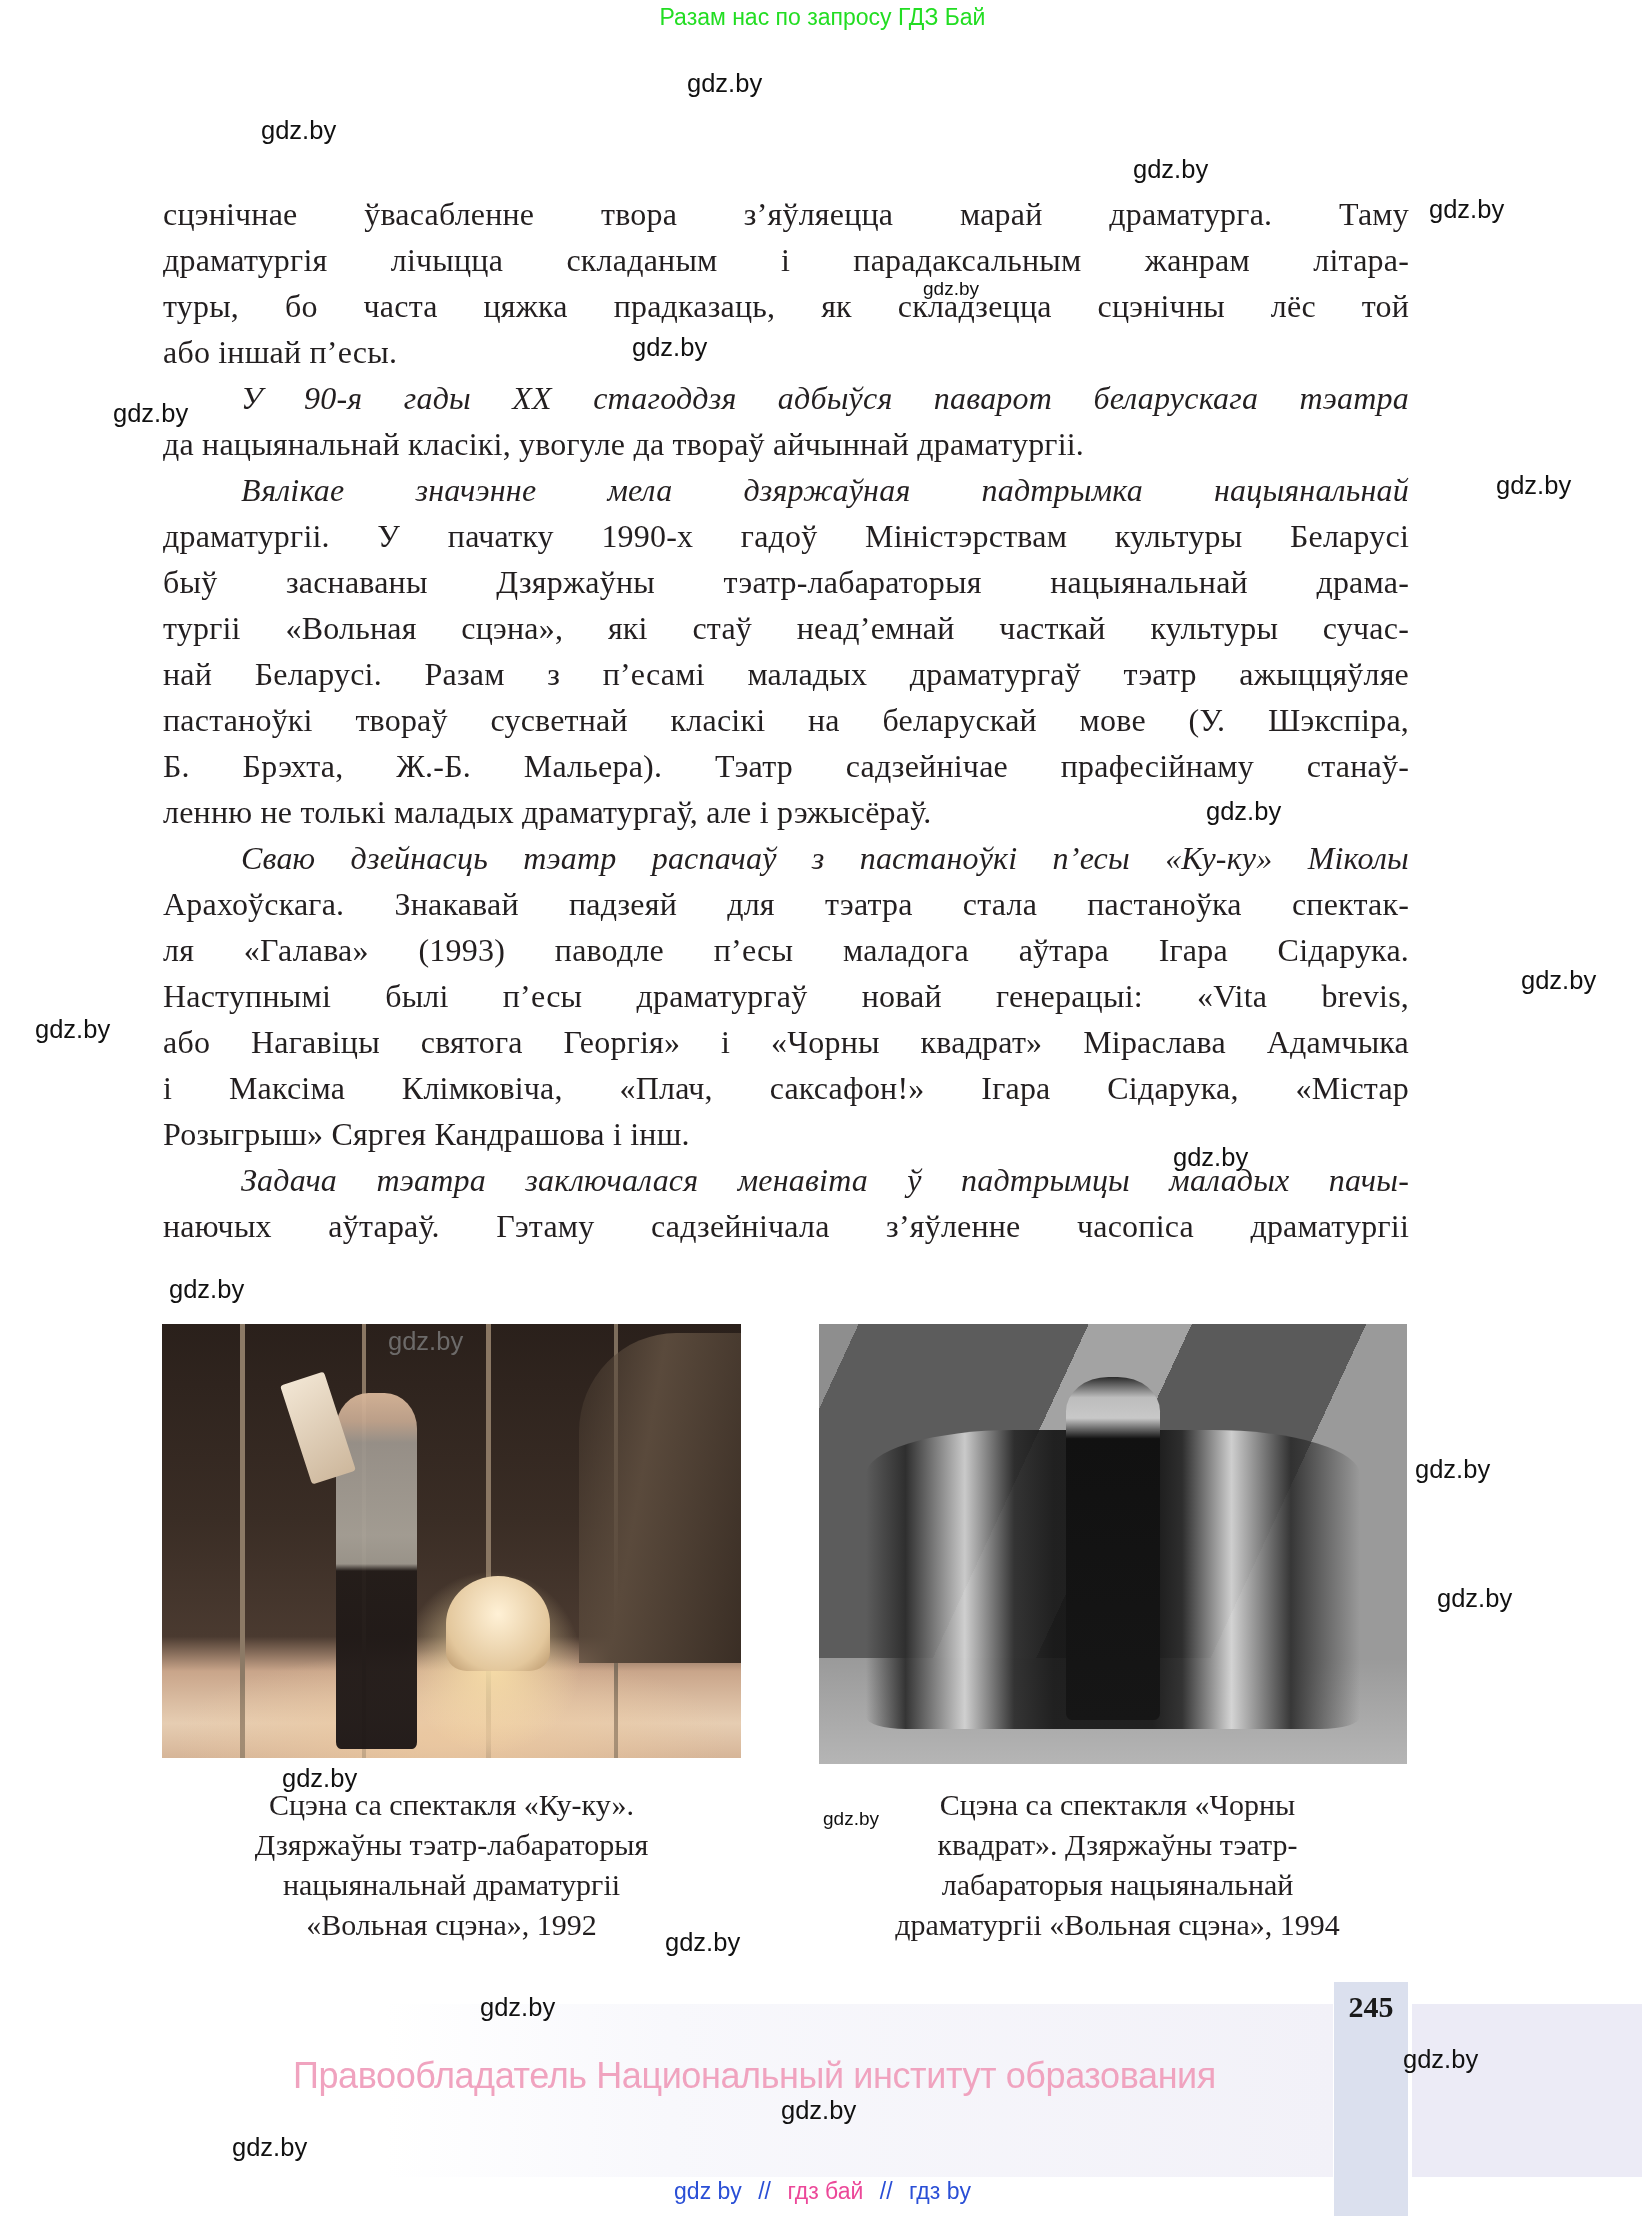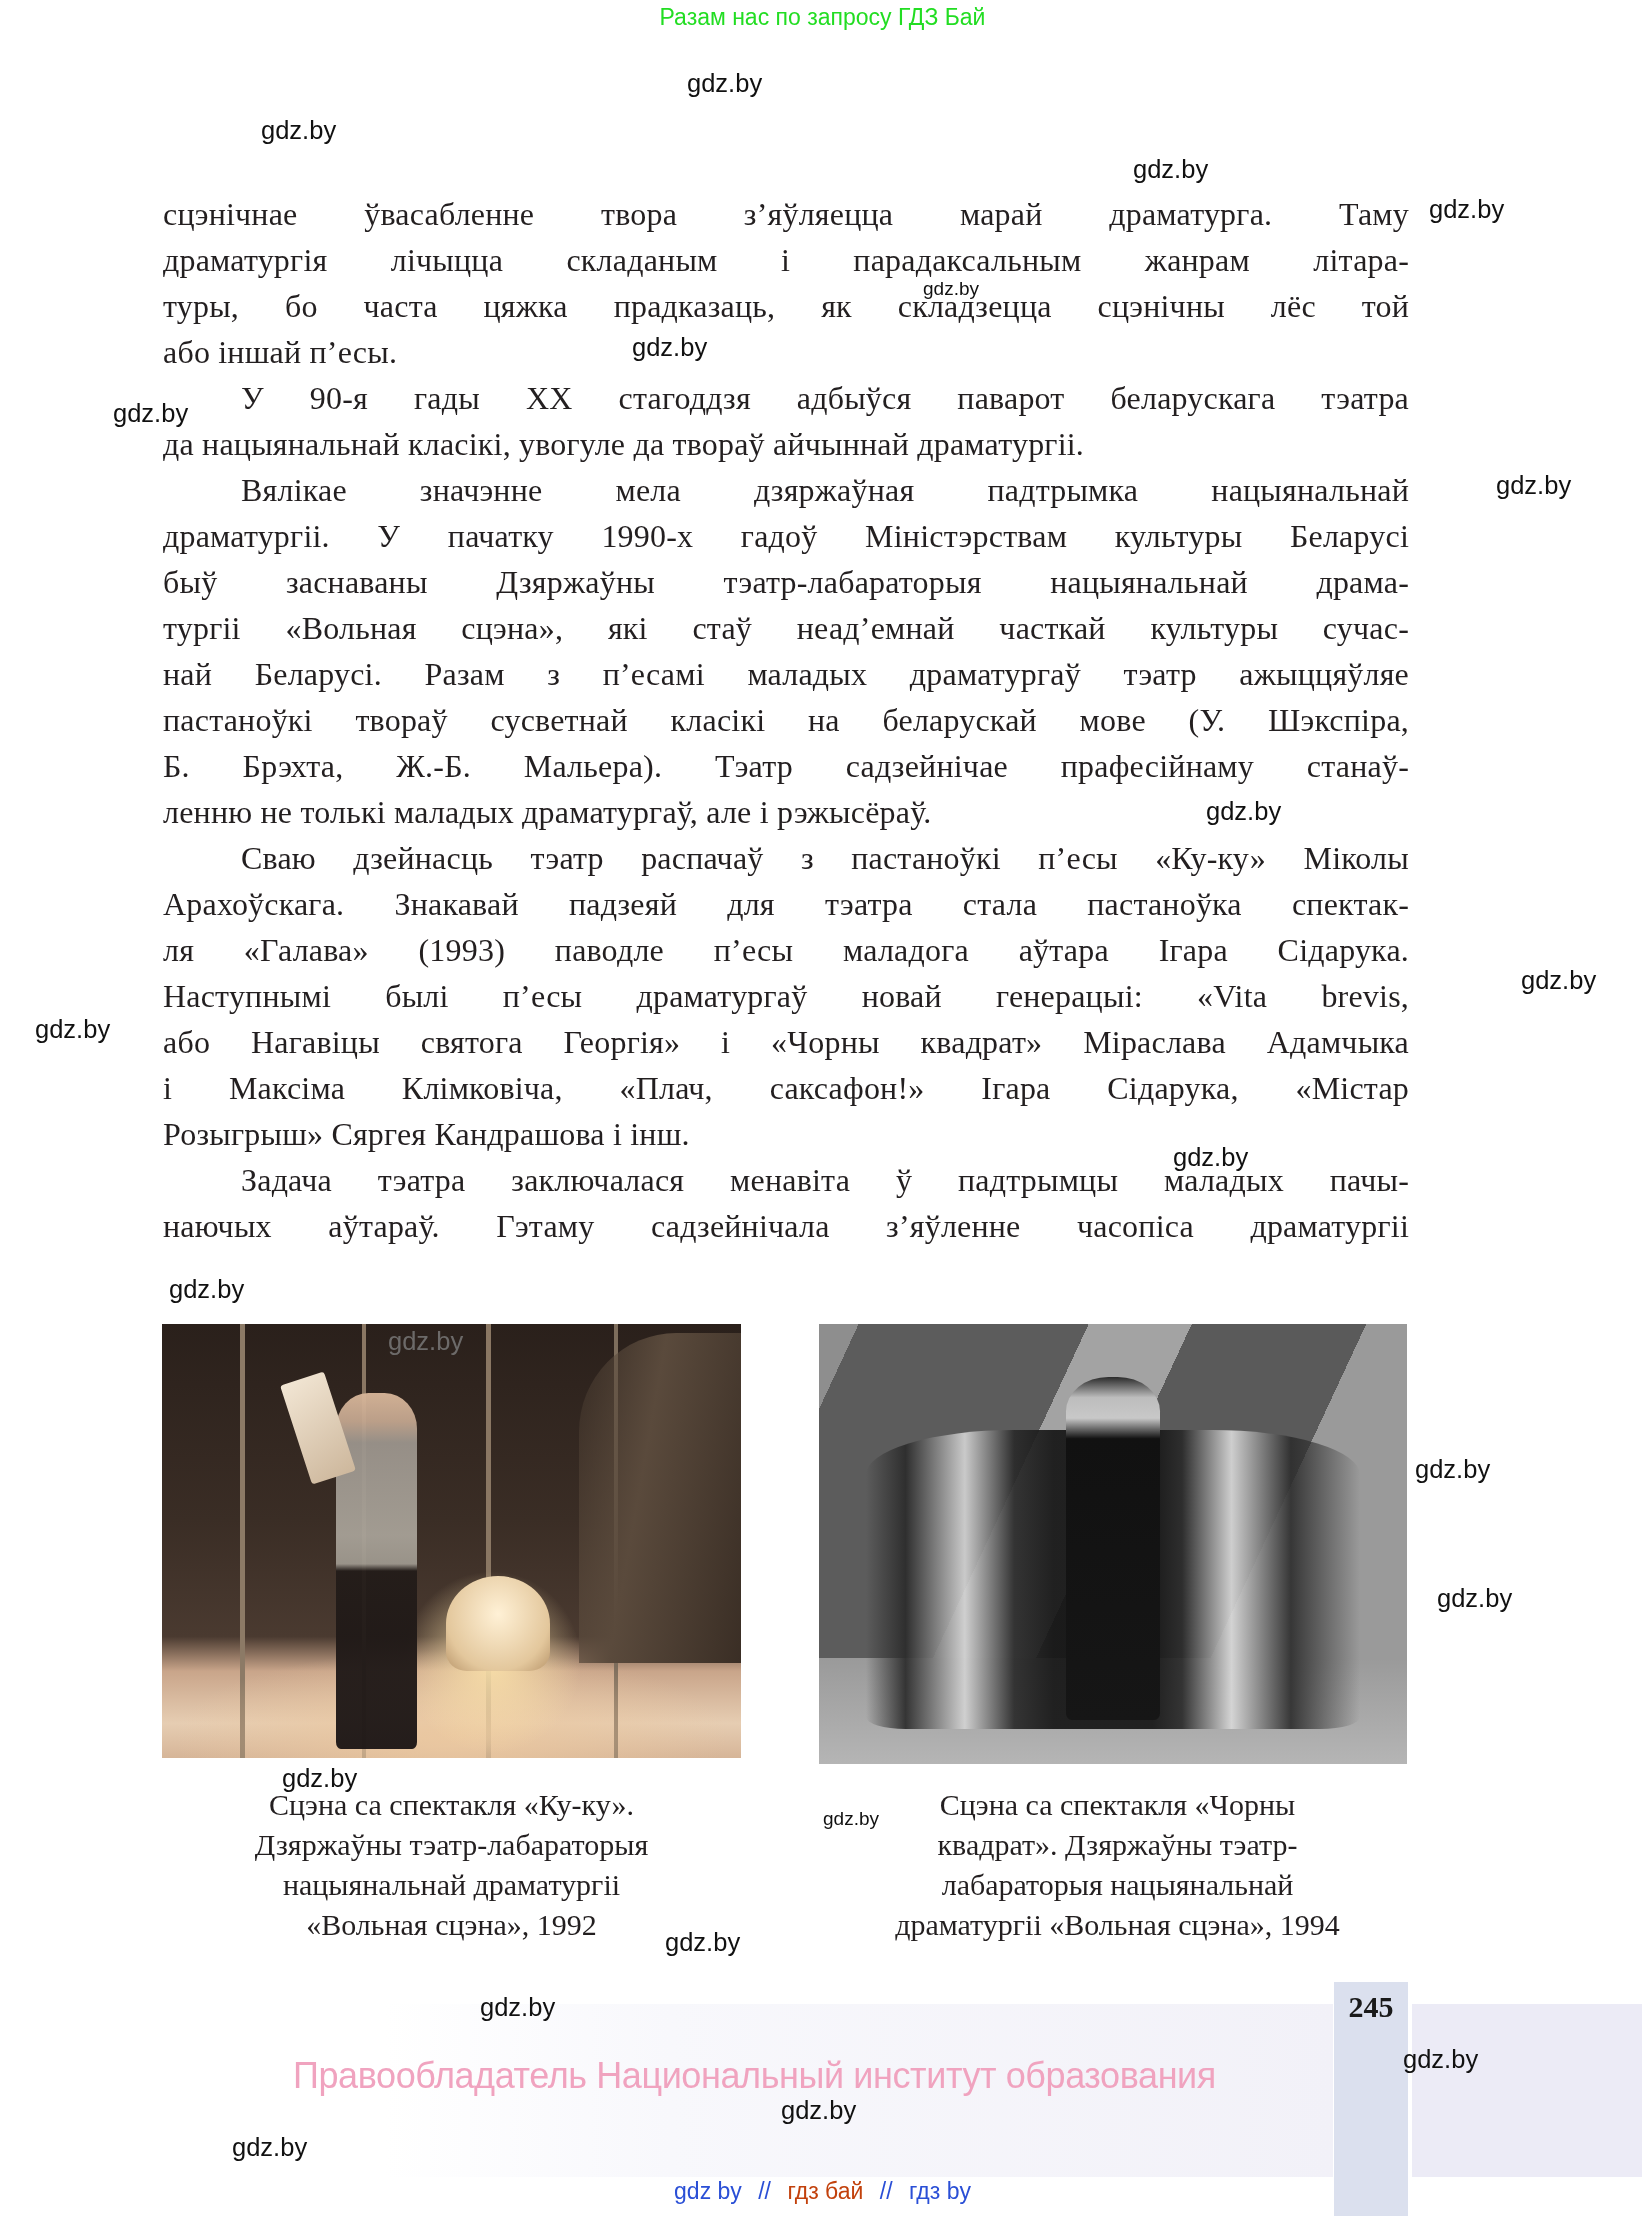--- a/index.html
+++ b/index.html
@@ -10,21 +10,21 @@
   .top-banner {
     position:absolute; left:0; top:1.6px; width:1645px; text-align:center;
     font-family:"Liberation Sans", sans-serif; font-size:23px; line-height:30px;
   }
   .body-text { position:absolute; left:163px; top:191px; width:1246px; }
   .line {
     height:46px; line-height:46px; font-size:32px; white-space:nowrap;
     text-align:justify; text-align-last:justify; overflow:visible;
     letter-spacing:0.2px;
   }
-  .line.indent { padding-left:78px; }
+  .line.indent { padding-left:78px;font-style:italic; }
   .line.last { text-align-last:left; }
   .figure { position:absolute; overflow:hidden; }
   .photo { position:absolute; inset:0; }
   .caption {
     position:absolute; text-align:center; font-size:30px; line-height:40px; color:#231f20;
   }
   .wm {
     position:absolute; font-family:"Liberation Sans", sans-serif; font-size:25.5px;
     line-height:28px; color:#111; white-space:nowrap;
   }
@@ -138,21 +138,21 @@
 <div class="footer-band"></div>
 <div class="footer-band-right"></div>
 <div class="page-box">
   <div class="page-num">245</div>
 </div>
 <div class="rights">Правообладатель Национальный институт образования</div>
 
 <div class="footer-links">
   <span style="color:#2a4fd6;">gdz by</span>
   <span style="color:#2a4fd6;">//</span>
-  <span style="color:#c2410c;">гдз бай</span>
+  <span style="color:#ec4899;">гдз бай</span>
   <span style="color:#2a4fd6;">//</span>
   <span style="color:#2a4fd6;">гдз by</span>
 </div>
 
 <div class="wm" style="left:687px; top:69px;">gdz.by</div>
 <div class="wm" style="left:261px; top:116px;">gdz.by</div>
 <div class="wm" style="left:1133px; top:155px;">gdz.by</div>
 <div class="wm" style="left:1429px; top:195px;">gdz.by</div>
 <div class="wm small" style="left:923px; top:278px;">gdz.by</div>
 <div class="wm" style="left:632px; top:333px;">gdz.by</div>

